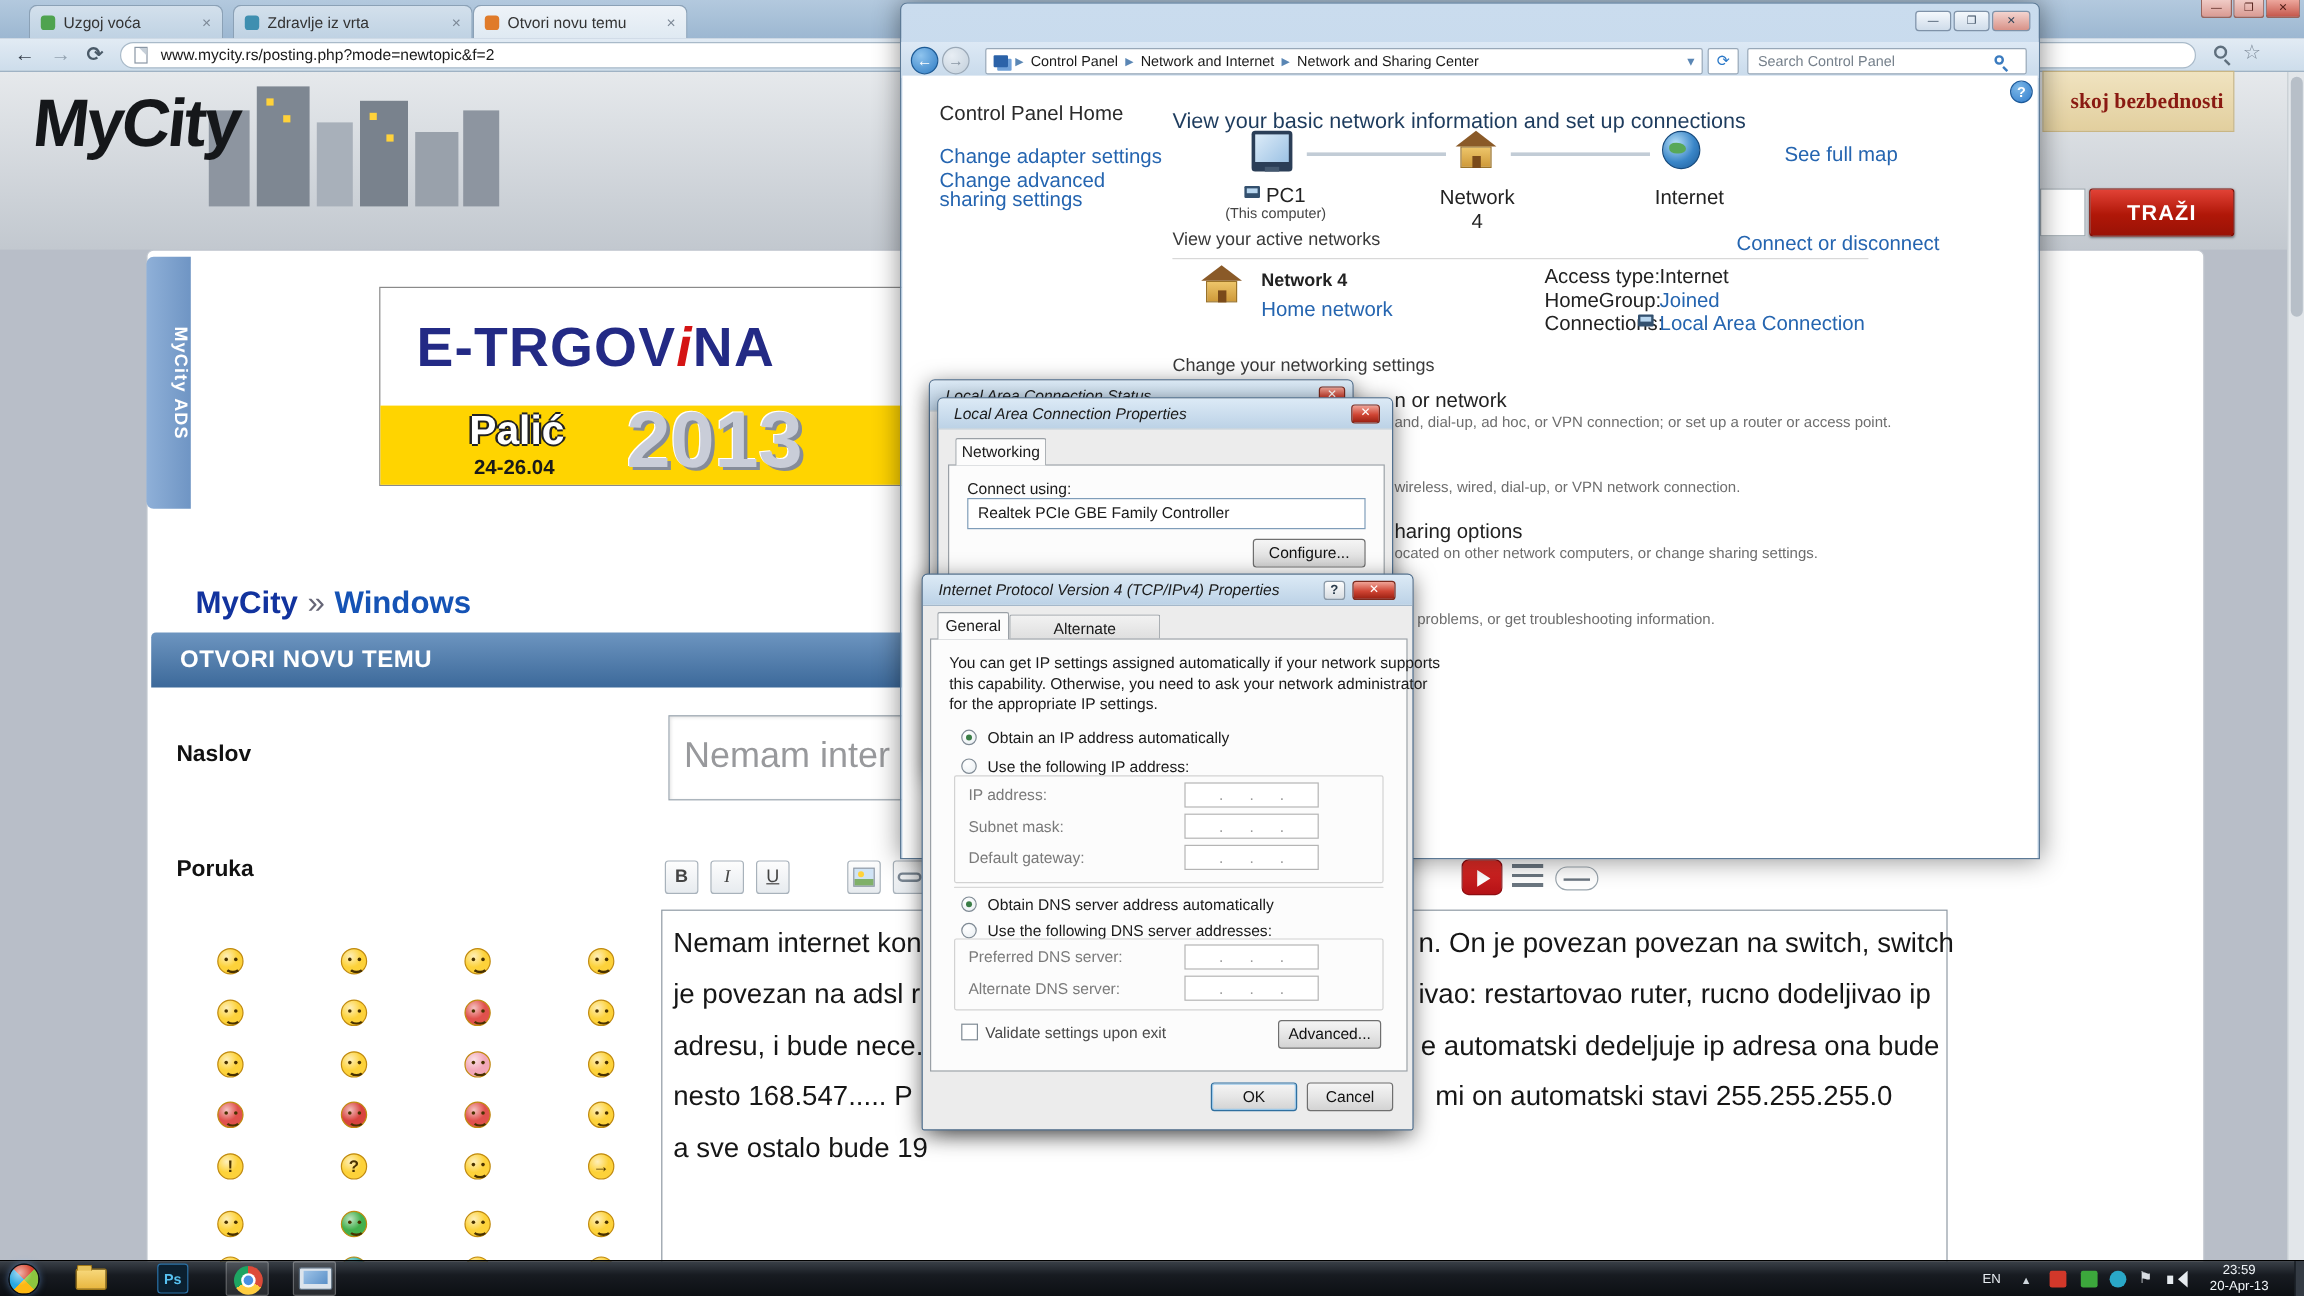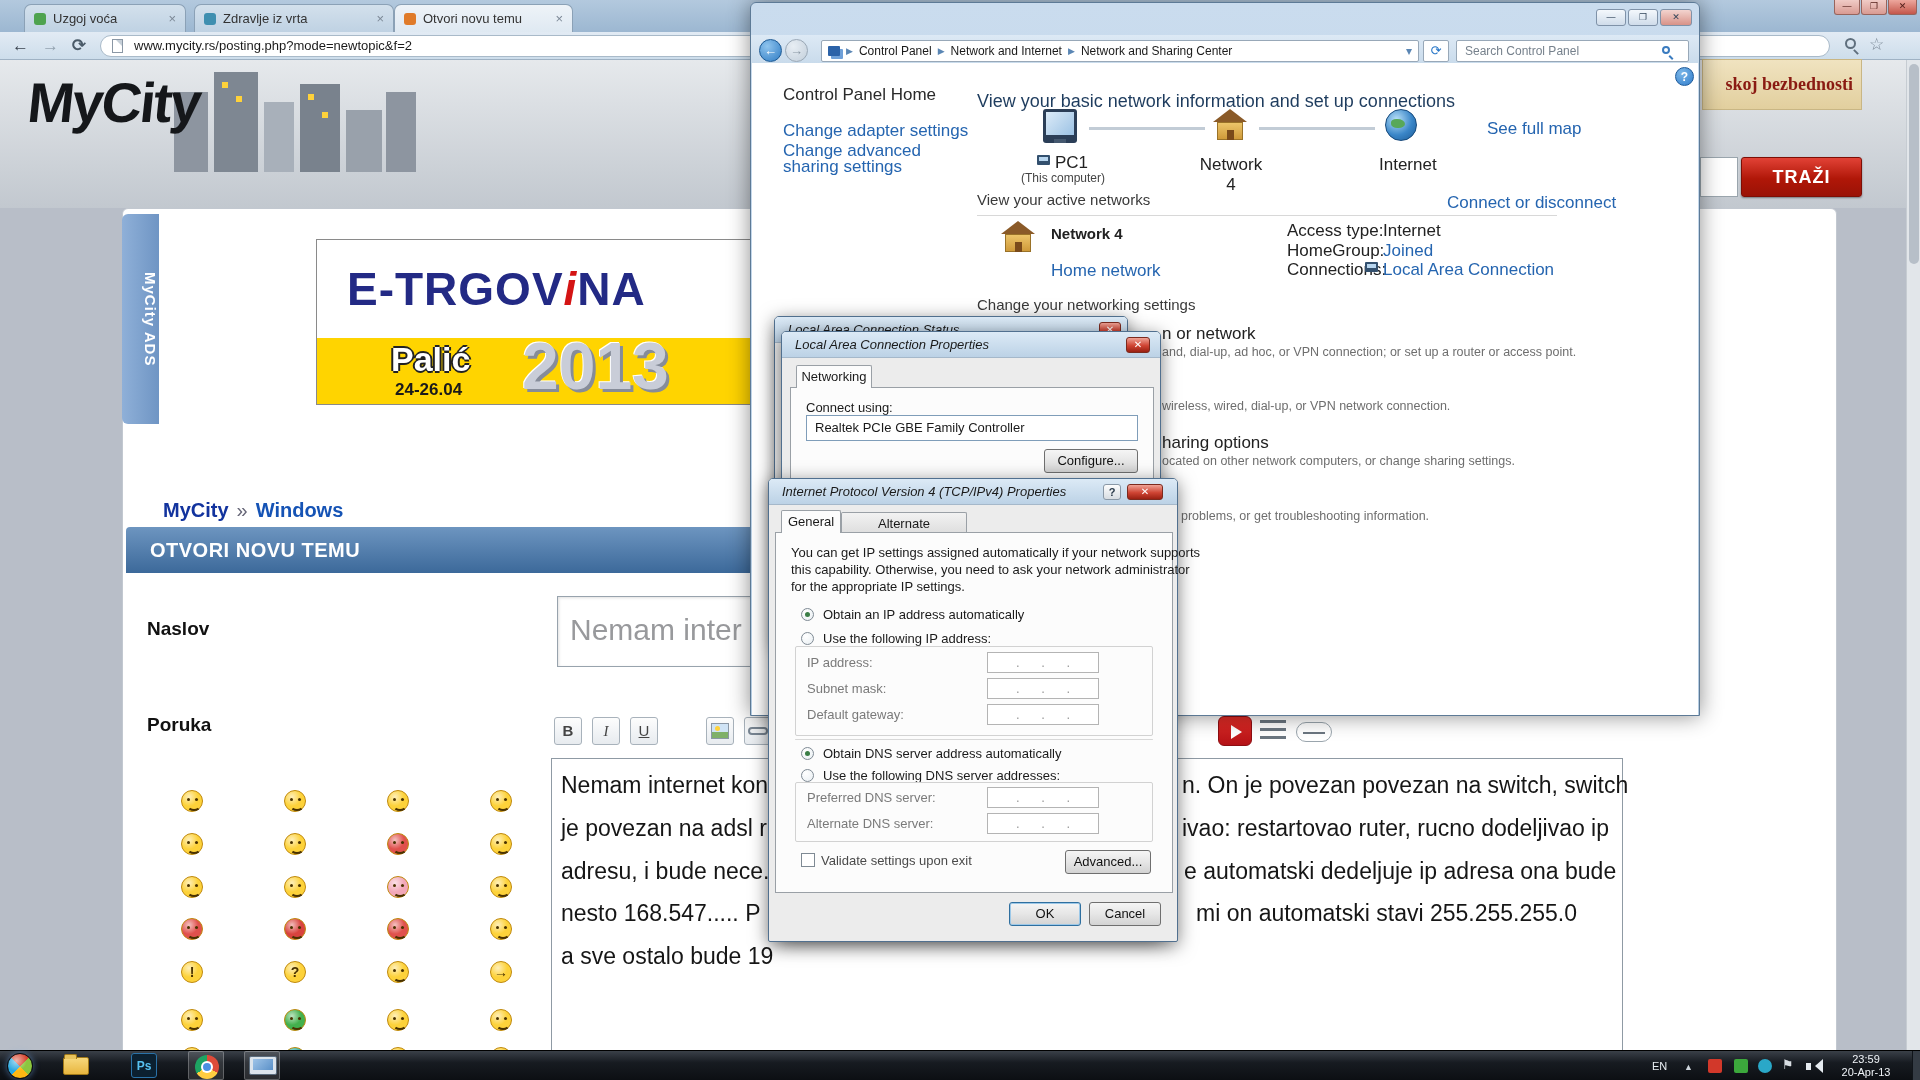--- a/index.html
+++ b/index.html
@@ -35,21 +35,21 @@
 #trazibtn{position:absolute;left:1741px;top:157px;width:121px;height:40px;background:linear-gradient(#e24236,#b01708 55%,#9a1206);border:1px solid #7e0e05;border-radius:3px;color:#fff;font-size:18px;font-weight:bold;letter-spacing:1px;text-align:center;line-height:38px;box-shadow:0 1px 2px rgba(0,0,0,.4)}
 #card{position:absolute;left:122px;top:208px;width:1715px;height:872px;background:#fff;border:1px solid #c2c8d0;border-radius:6px 6px 0 0}
 #adstab{position:absolute;left:122px;top:214px;width:37px;height:210px;background:linear-gradient(90deg,#8fb0d8,#6f95c4);border-radius:6px 0 0 6px;color:#fff;font-size:15px;font-weight:bold;writing-mode:vertical-rl;text-align:center;letter-spacing:1px}
 #banner{position:absolute;left:316px;top:239px;width:640px;height:166px;background:#fff;border:1px solid #8a8a8a}
 #banner-yellow{position:absolute;left:0;top:98px;width:638px;height:66px;background:#ffd400}
 #banner-title{position:absolute;left:30px;top:22px;font-size:46px;font-weight:800;letter-spacing:1px;color:#232a85}
 #banner-title .bi{color:#d41414;font-style:italic}
 #banner-place{position:absolute;left:74px;top:100px;font-size:34px;font-weight:800;color:#fff;text-shadow:-2px 0 #222,2px 0 #222,0 -2px #222,0 2px #222}
 #banner-dates{position:absolute;left:78px;top:140px;font-size:17px;font-weight:bold;color:#1a1a1a}
 #banner-year{position:absolute;left:205px;top:88px;font-size:66px;font-weight:800;color:#c9cdd8;text-shadow:3px 3px 0 #868c99,-1px -1px 0 #fff}
-#crumbs{position:absolute;left:163px;top:499px;font-size:20px;font-weight:bold}
+#crumbs{position:absolute;left:163px;top:487px;font-size:26px;font-weight:bold}
 #crumbs .home{color:#12339e}
 #crumbs .sep{color:#667;font-weight:normal;padding:0 8px}
 #crumbs .cur{color:#1553b5}
 #bluebar{position:absolute;left:126px;top:527px;width:1497px;height:46px;background:linear-gradient(#6d95c0,#3c699a);border-radius:4px 4px 0 0;color:#fff;font-size:20px;font-weight:bold;line-height:46px;padding-left:24px;letter-spacing:.5px}
 .formlabel{position:absolute;left:147px;font-size:19px;font-weight:bold;color:#111}
 #naslovinput{position:absolute;left:557px;top:596px;width:1066px;height:71px;background:#fff;border:1px solid #98a3ad;box-shadow:inset 1px 1px 3px rgba(0,0,0,.12)}
 #naslovvalue{position:absolute;left:12px;top:16px;font-size:30px;color:#98999c}
 .edbtn{position:absolute;top:717px;width:28px;height:28px;background:linear-gradient(#fdfdfd,#e7ebef);border:1px solid #a8b2bb;border-radius:3px;text-align:center;font-size:15px;line-height:26px;color:#444}
 #ed-img-inner{position:absolute;left:4px;top:5px;width:18px;height:16px;background:linear-gradient(#cfe3f5 60%,#7fb069 60%);border:1px solid #8a97a5}
 #ed-img-sun{position:absolute;left:8px;top:8px;width:5px;height:5px;border-radius:50%;background:#ffd23a}
@@ -324,21 +324,21 @@
 
   <span class="cptext" style="left:226px;top:188px;font-size:15px;color:#3a3a3a">View your active networks</span>
   <span class="cptext lnk" style="left:696px;top:190px">Connect or disconnect</span>
   <div id="cp-sep1"></div>
   <span class="house" style="left:250px;top:218px;width:34px;height:34px">
       <span class="roof"></span>
       <span class="body"></span>
       <span class="door"></span>
     </span>
   <span class="cptext" style="left:300px;top:222px;font-size:15px;font-weight:bold">Network  4</span>
-  <span class="cptext lnk" style="left:300px;top:258px">Home network</span>
+  <span class="cptext lnk" style="left:300px;top:245px">Home network</span>
   <span class="cptext" style="left:536px;top:218px">Access type:</span>
   <span class="cptext" style="left:632px;top:218px">Internet</span>
   <span class="cptext" style="left:536px;top:238px">HomeGroup:</span>
   <span class="cptext lnk" style="left:632px;top:238px">Joined</span>
   <span class="cptext" style="left:536px;top:257px">Connections:</span>
   <span class="minipc" style="left:614px;top:259px"></span>
   <span class="cptext lnk" style="left:632px;top:257px">Local Area Connection</span>
 
   <span class="cptext" style="left:226px;top:293px;font-size:15px;color:#3a3a3a">Change your networking settings</span>
   <span class="cptext" style="left:411px;top:321px">n or network</span>

